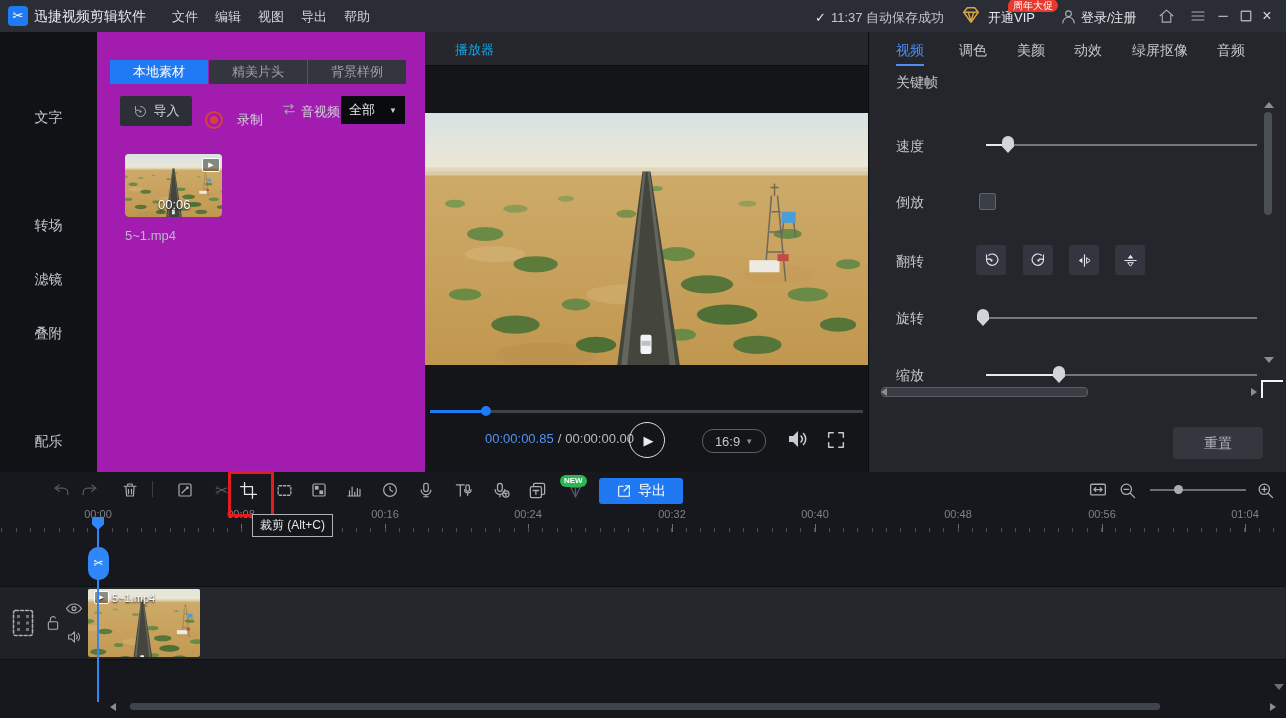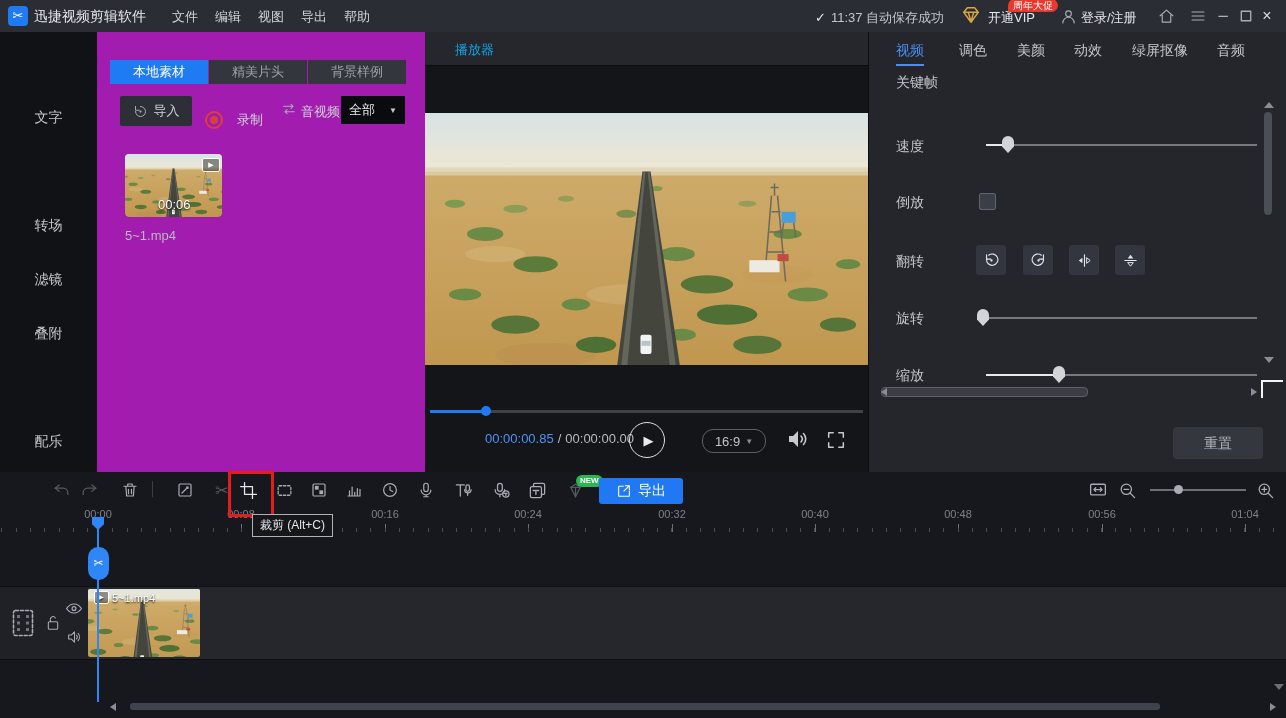--- a/index.html
+++ b/index.html
@@ -95,21 +95,21 @@
   #cornerbr{left:392px;top:348px;width:20px;height:16px;border-left:2px solid #f2f4f6;border-top:2px solid #f2f4f6;}
   #ivscroll-up{left:395px;top:70px;}
   #ivthumb{left:395px;top:80px;width:8px;height:103px;background:#4a4e55;border-radius:4px;}
   #ivscroll-dn{left:395px;top:325px;}
 
   
   #toolbar{left:0;top:472px;width:1286px;height:34px;background:#17181d;}
   .tbtn{top:5px;width:26px;height:26px;display:flex;align-items:center;justify-content:center;}
   .tdivider{top:9px;width:1px;height:16px;background:#3a3d44;}
   #newbadge{left:560px;top:3px;background:#2cb553;color:#fff;font-size:8px;font-weight:bold;
-            line-height:12px;padding:0 4px;border-radius:6px;margin-left:16px;}
+            line-height:12px;padding:0 4px;border-radius:6px;}
   #exportbtn{left:599px;top:6px;width:84px;height:26px;background:#2079f2;border-radius:3px;
              display:flex;align-items:center;justify-content:center;gap:6px;color:#fff;font-size:14px;}
   #redrect{left:228px;top:-1px;width:40px;height:40px;border:3px solid #e51c1c;z-index:30;}
   #zoomslider{left:1150px;top:17px;width:96px;height:2px;background:#6a6e75;}
   #zoomdot{left:24px;top:-4px;width:9px;height:9px;border-radius:50%;background:#a8acb4;position:absolute;}
 
   
   #timeline{left:0;top:506px;width:1286px;height:212px;background:#17181d;}
   .rlabel{top:2px;color:#7d8187;font-size:11px;transform:translateX(-50%);}
   #ticks{left:0;top:18px;width:1286px;height:8px;

